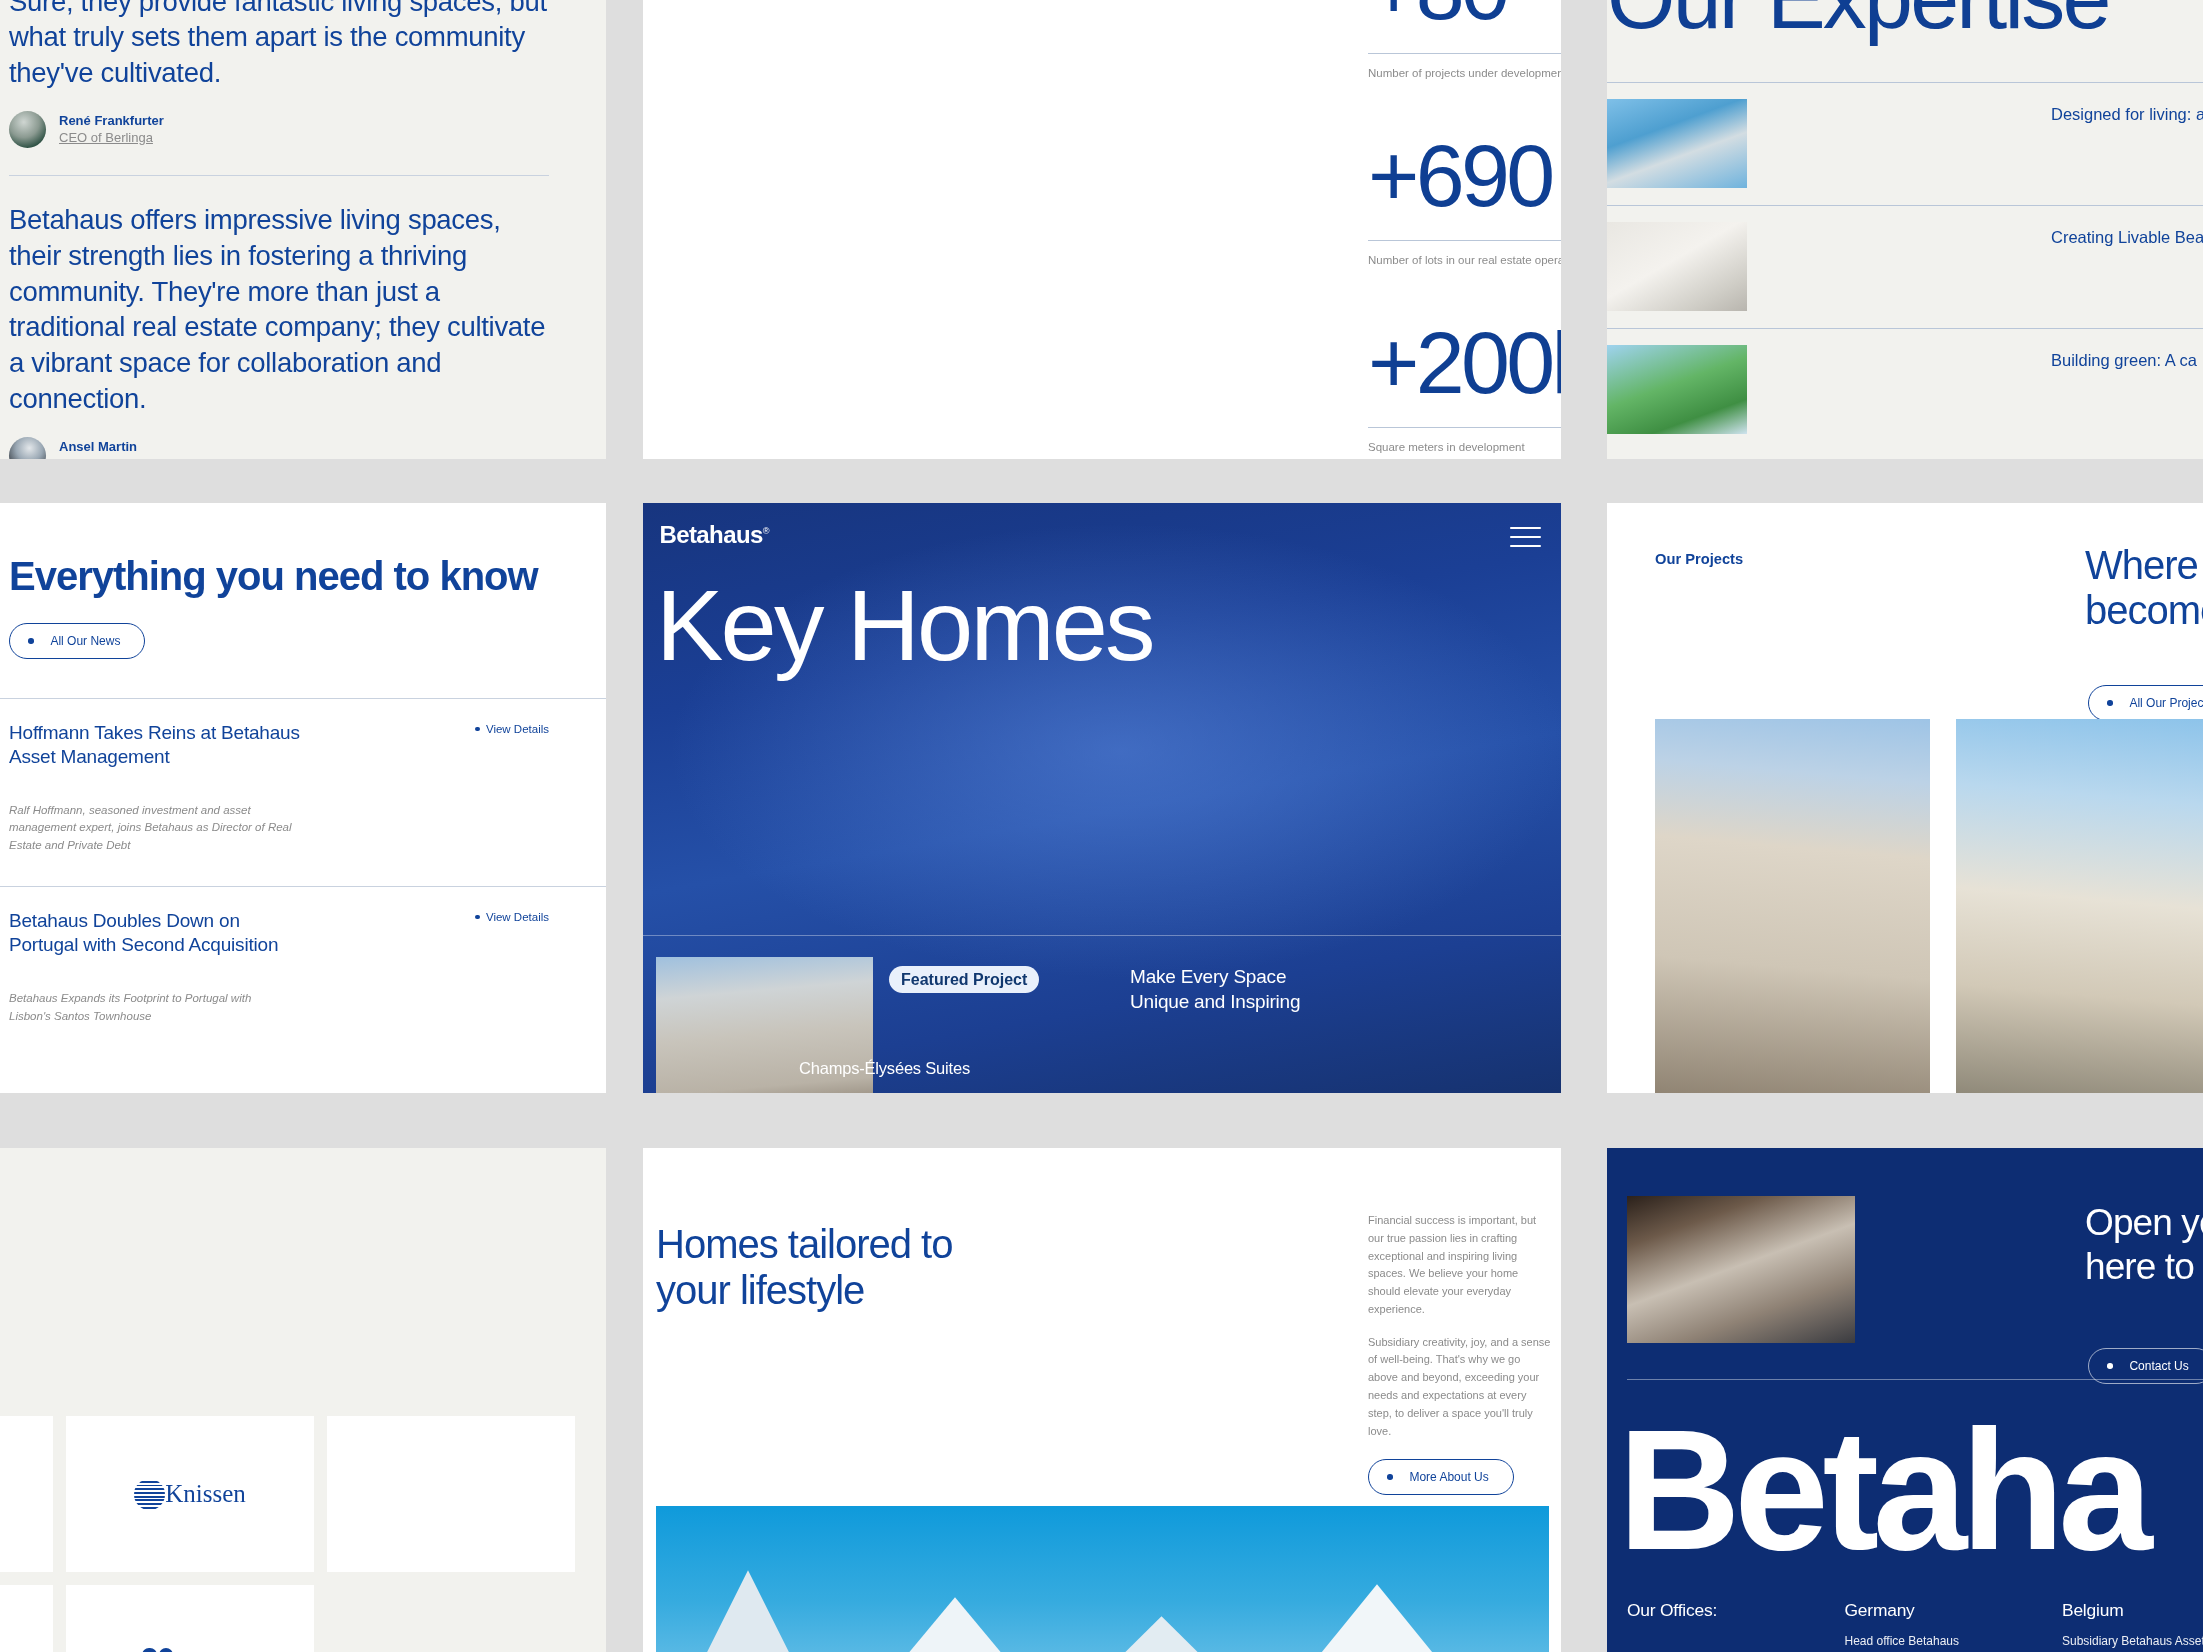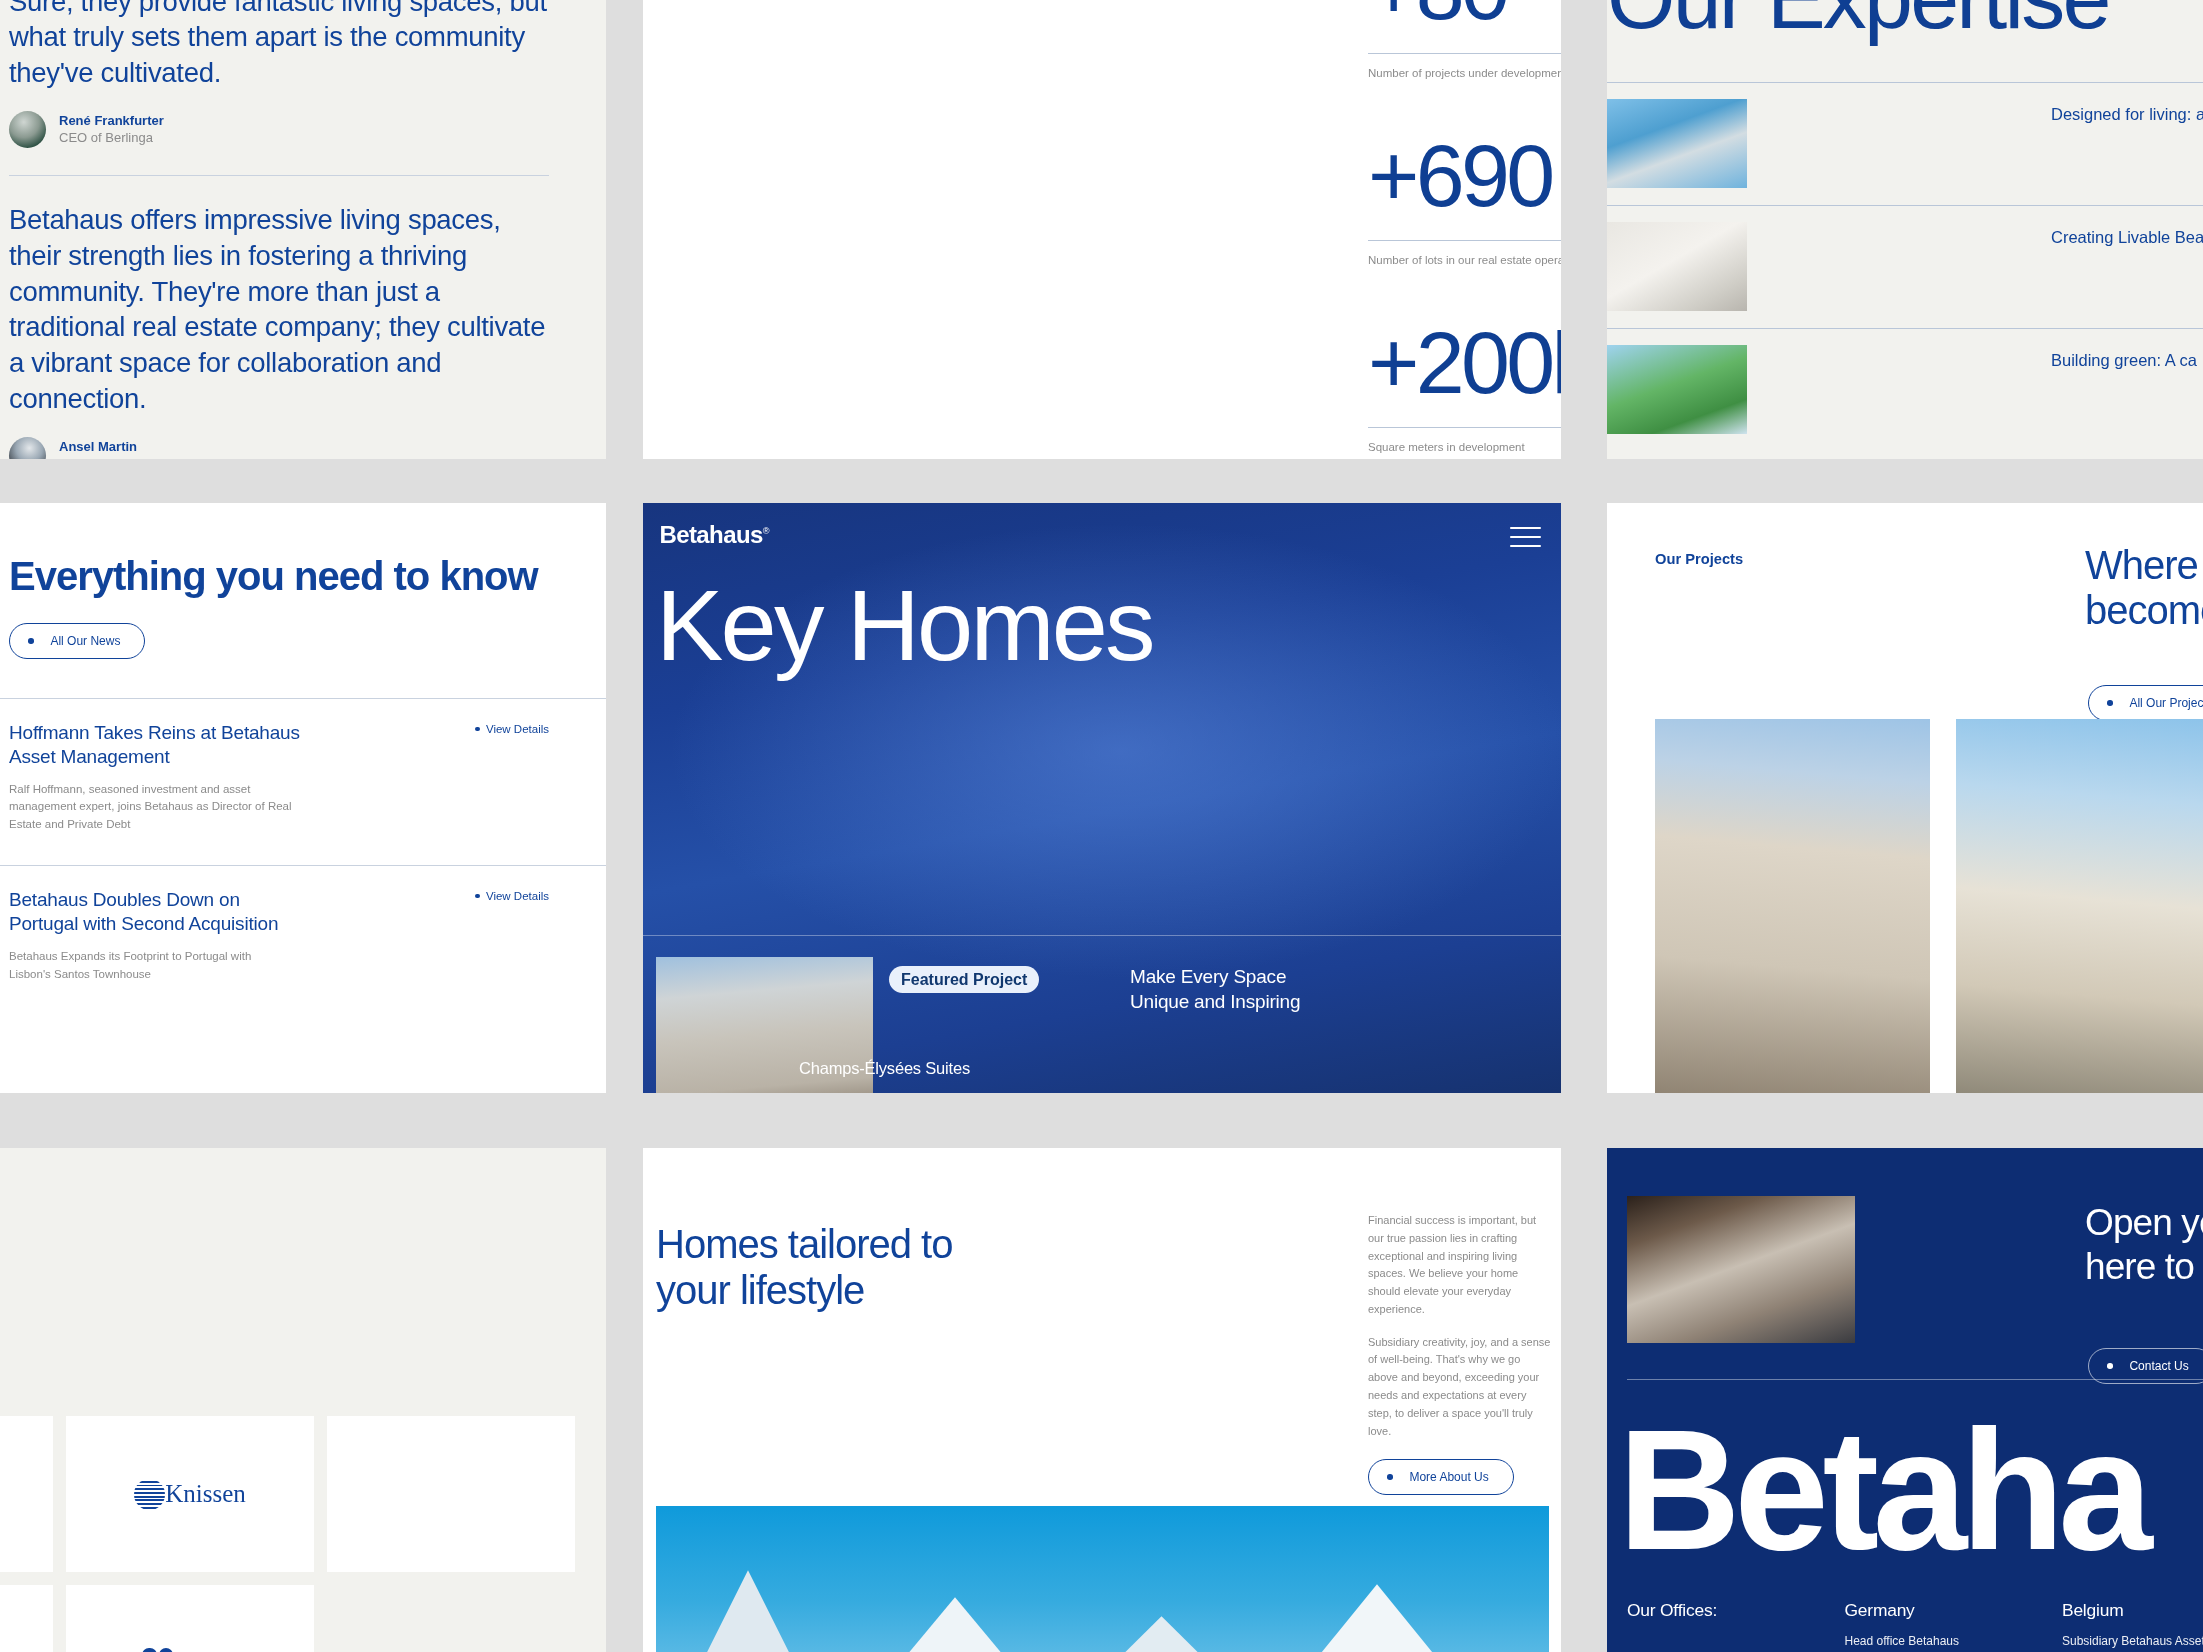--- a/index.html
+++ b/index.html
@@ -20,21 +20,21 @@
   .tst-wrap { padding: 0 57px; }
   .tst-quote {
     color: #10439a; font-size: 27.5px; line-height: 1.30; font-weight: 400;
     letter-spacing: -0.3px;
   }
   .tst-author { display: flex; align-items: center; gap: 13px; margin-top: 20px; }
   .tst-avatar { width: 37px; height: 37px; border-radius: 50%; flex: 0 0 auto; }
   .tst-av1 { background: radial-gradient(circle at 40% 30%, #cfd6d2 0%, #8b9a91 45%, #254a3c 80%); }
   .tst-av2 { background: radial-gradient(circle at 55% 30%, #e3e7ea 0%, #9aa8b4 40%, #2b3036 85%); }
   .tst-name { color: #10439a; font-size: 13px; font-weight: 700; line-height: 1.35; }
-  .tst-role { color: #8b8b8b; font-size: 13px; line-height: 1.35; }
+  .tst-role { color: #8b8b8b; font-size: 13px; line-height: 1.35; text-decoration: underline; }
   .tst-rule { height: 0.9px; background: #c9d2df; margin: 27.5px 0 26px; }
 
   
   #p-stats { left: 643px; top: 0; width: 918px; height: 459px; background: #ffffff; }
   .stats-col { position: absolute; left: 725px; width: 340px; top: -55px; }
   .stat-num { color: #0f3f93; font-size: 88px; line-height: 1.0; font-weight: 400; letter-spacing: -3.7px; }
   .stat-rule { height: 0.9px; background: #b9c6d8; margin: 20px 0 13px; }
   .stat-label { color: #8c8c8c; font-size: 11.5px; margin-bottom: 53px; }
 
   
@@ -58,21 +58,21 @@
   .news-title { color: #10439a; font-size: 40px; font-weight: 700; line-height: 1.12; letter-spacing: -1px; }
   .pill {
     display: inline-flex; align-items: center; gap: 16.5px;
     border: 0.9px solid #10439a; border-radius: 917px;
     padding: 10px 24px 10px 18.4px; margin-top: 24px;
     color: #10439a; font-size: 12px; font-weight: 500; background: transparent;
   }
   .pill .dot { width: 5.5px; height: 5.5px; border-radius: 50%; background: #10439a; }
   .news-item { border-top: 0.9px solid #c9d2df; padding: 22px 57px 31px; position: relative; }
   .news-h { color: #10439a; font-size: 19px; font-weight: 500; line-height: 1.26; max-width: 303px; letter-spacing: -0.2px; }
-  .news-p { color: #8b8b8b; font-size: 11.5px; line-height: 1.55; margin-top: 12px; max-width: 285px; }
+  .news-p { color: #8b8b8b; font-size: 11.5px; line-height: 1.55; margin-top: 33px; max-width: 285px; font-style: italic; }
   .news-link { position: absolute; right: 57px; top: 24px; color: #10439a; font-size: 11.5px;
                display: flex; align-items: center; gap: 6.4px; }
   .news-link .dot { width: 4.6px; height: 4.6px; border-radius: 50%; background: #10439a; }
 
   
   #p-hero { left: 643px; top: 503px; width: 918px; height: 590px;
             background:
               radial-gradient(ellipse 70% 55% at 52% 42%, rgba(90,135,220,0.55) 0%, rgba(30,62,150,0.0) 70%),
               linear-gradient(170deg, #17357f 0%, #1b3f95 28%, #2550a8 52%, #1c3f92 78%, #16326f 100%);
             color: #fff; }

